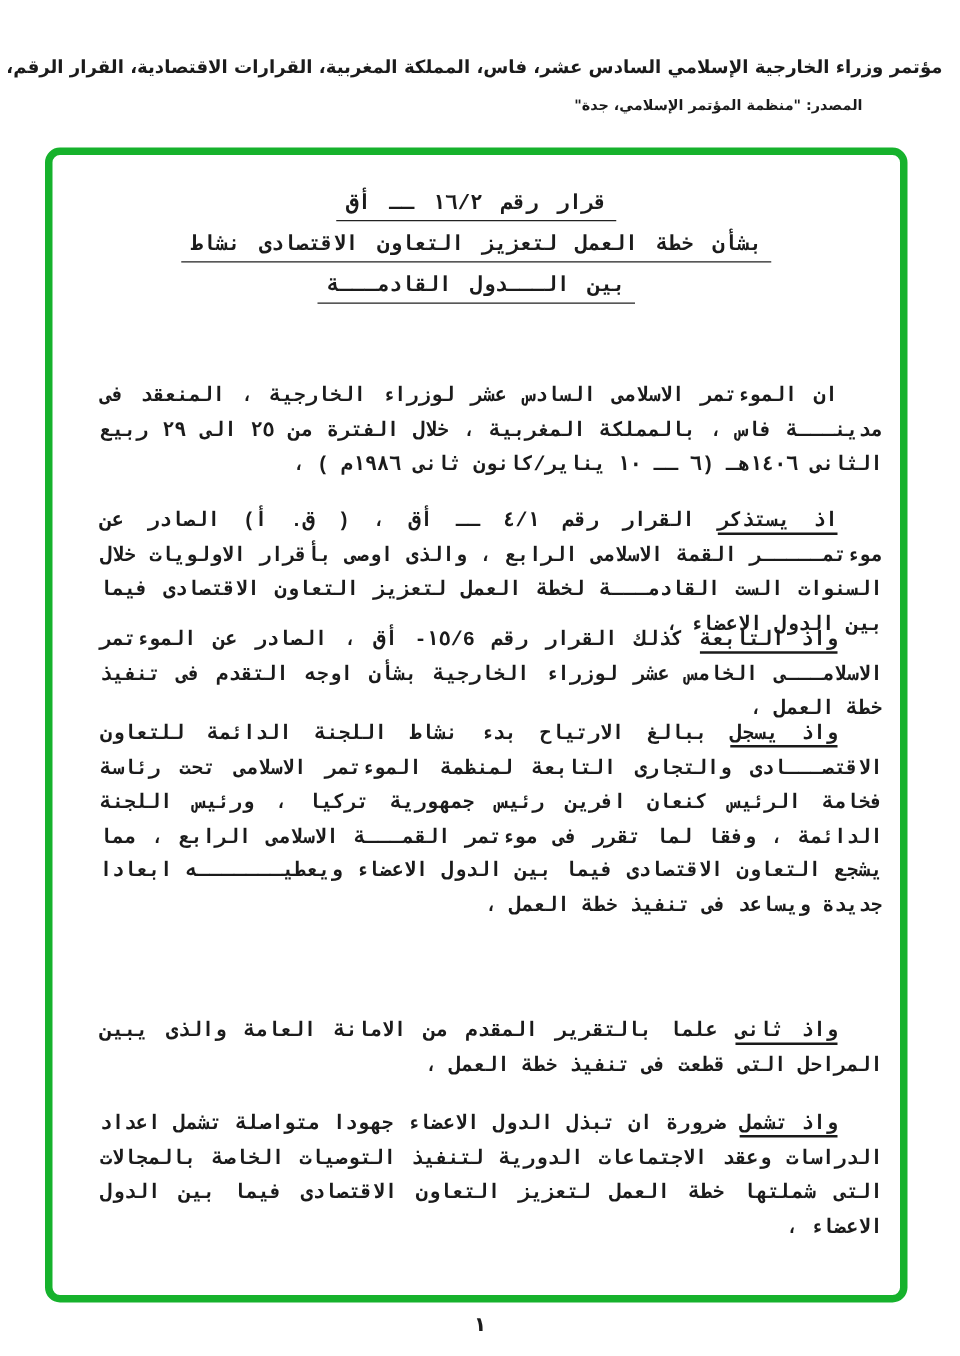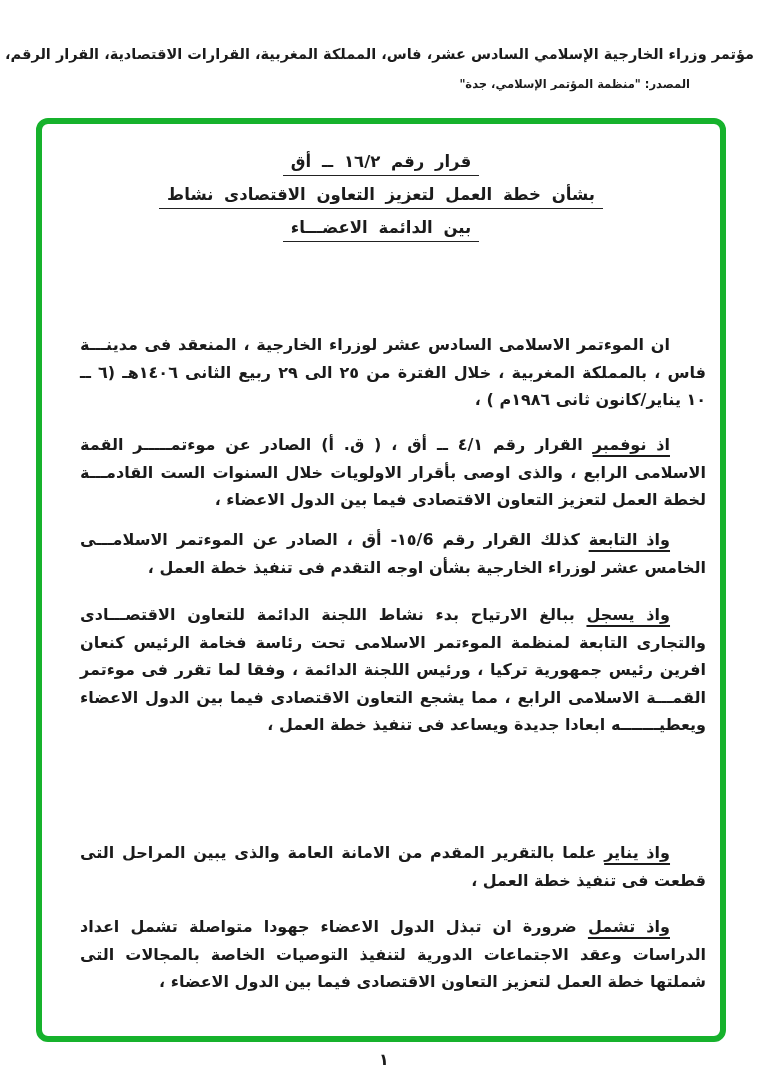--- a/index.html
+++ b/index.html
@@ -43,21 +43,20 @@
     font-size: 16.5px; font-weight: 700;
     word-spacing: 5px;
     border-bottom: 1.6px solid #222;
     padding: 0 8px 4px 8px;
   }
 
   
   .body-col {
     position: absolute; top: 0; bottom: 16px; right: 14px; width: 626px;
     direction: rtl;
-    margin-top: 27px;
   }
   .para {
     position: absolute; right: 0; width: 100%;
     direction: rtl;
     text-align: justify;
     text-indent: 36px;
     font-size: 16px; font-weight: 700;
     line-height: 27.5px;
   }
   .para .lead { text-decoration: underline; text-underline-offset: 5px; text-decoration-thickness: 1.5px; }
@@ -76,40 +75,40 @@
   }
 </style>
 </head>
 <body style="color: rgb(27, 27, 27);">
 
 <div class="page">
 
   <div class="hdr-title">مؤتمر وزراء الخارجية الإسلامي السادس عشر، فاس، المملكة المغربية، القرارات الاقتصادية، القرار الرقم، ١٦/٢-أق</div>
   <div class="hdr-source">المصدر:  "منظمة المؤتمر الإسلامي، جدة"</div>
 
-  <div class="green-box" style="border-color: rgb(22, 178, 44);">
+  <div class="green-box" style="border-color: rgb(22, 178, 44); font-family: Liberation Mono, monospace;">
 
     <div class="res-title">
       <div class="tline">
         <span>قرار رقم ١٦/٢ ــ أق</span>
       </div>
       <div class="tline">
         <span>بشأن خطة العمل لتعزيز التعاون الاقتصادى نشاط</span>
       </div>
       <div class="tline">
-        <span>بين الدائمة الاعضـــاء</span>
+        <span>بين الـــدول القادمـــة</span>
       </div>
     </div>
 
     <div class="body-col">
       <p class="para p1"><span class="lead"></span><span>ان الموءتمر الاسلامى السادس عشر لوزراء الخارجية ، المنعقد فى مدينـــة فاس ، بالمملكة المغربية ، خلال الفترة من ٢٥ الى ٢٩ ربيع الثانى ١٤٠٦هـ (٦ ــ ١٠ يناير/كانون ثانى ١٩٨٦م ) ،</span></p>
-      <p class="para p2"><span class="lead">اذ نوفمبر</span><span> القرار رقم ٤/١ ــ أق ، ( ق. أ) الصادر عن موءتمـــــر القمة الاسلامى الرابع ، والذى اوصى بأقرار الاولويات خلال السنوات الست القادمـــة لخطة العمل لتعزيز التعاون الاقتصادى فيما بين الدول الاعضاء ،</span></p>
+      <p class="para p2"><span class="lead">اذ يستذكر</span><span> القرار رقم ٤/١ ــ أق ، ( ق. أ) الصادر عن موءتمـــــر القمة الاسلامى الرابع ، والذى اوصى بأقرار الاولويات خلال السنوات الست القادمـــة لخطة العمل لتعزيز التعاون الاقتصادى فيما بين الدول الاعضاء ،</span></p>
       <p class="para p3"><span class="lead">واذ التابعة</span><span> كذلك القرار رقم ١٥/6- أق ، الصادر عن الموءتمر الاسلامـــى الخامس عشر لوزراء الخارجية بشأن اوجه التقدم فى تنفيذ خطة العمل ،</span></p>
       <p class="para p4"><span class="lead">واذ يسجل</span><span> ببالغ الارتياح بدء نشاط اللجنة الدائمة للتعاون الاقتصـــادى والتجارى التابعة لمنظمة الموءتمر الاسلامى تحت رئاسة فخامة الرئيس كنعان افرين رئيس جمهورية تركيا ، ورئيس اللجنة الدائمة ، وفقا لما تقرر فى موءتمر القمـــة الاسلامى الرابع ، مما يشجع التعاون الاقتصادى فيما بين الدول الاعضاء ويعطيـــــــه ابعادا جديدة ويساعد فى تنفيذ خطة العمل ،</span></p>
-      <p class="para p6"><span class="lead">واذ يناير</span><span> علما بالتقرير المقدم من الامانة العامة والذى يبين المراحل التى قطعت فى تنفيذ خطة العمل ،</span></p>
+      <p class="para p6"><span class="lead">واذ ثانى</span><span> علما بالتقرير المقدم من الامانة العامة والذى يبين المراحل التى قطعت فى تنفيذ خطة العمل ،</span></p>
       <p class="para p7"><span class="lead">واذ تشمل</span><span> ضرورة ان تبذل الدول الاعضاء جهودا متواصلة تشمل اعداد الدراسات وعقد الاجتماعات الدورية لتنفيذ التوصيات الخاصة بالمجالات التى شملتها خطة العمل لتعزيز التعاون الاقتصادى فيما بين الدول الاعضاء ،</span></p>
     </div>
 
   </div>
 
   <div class="page-num">١</div>
 
 </div>
 
 </body></html>

